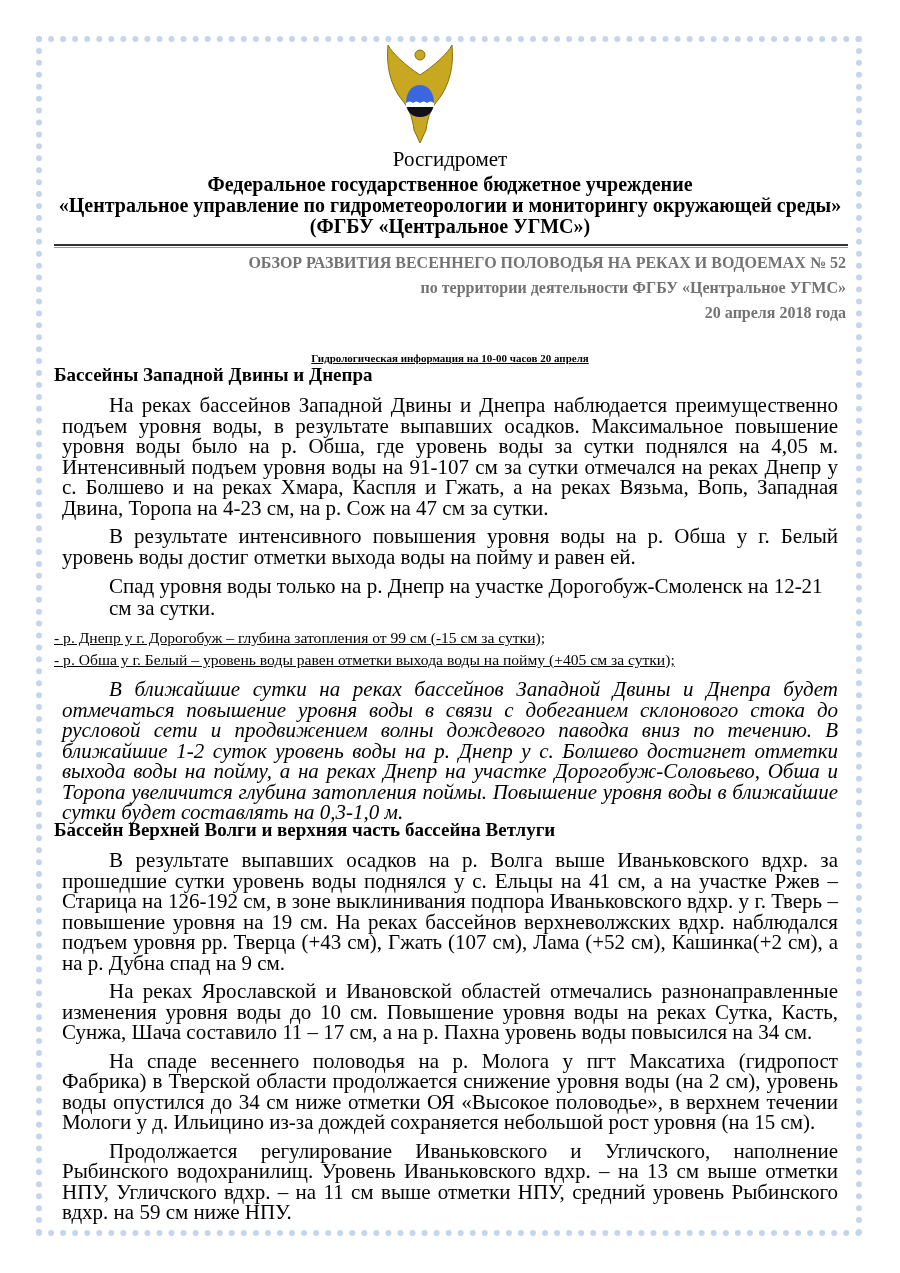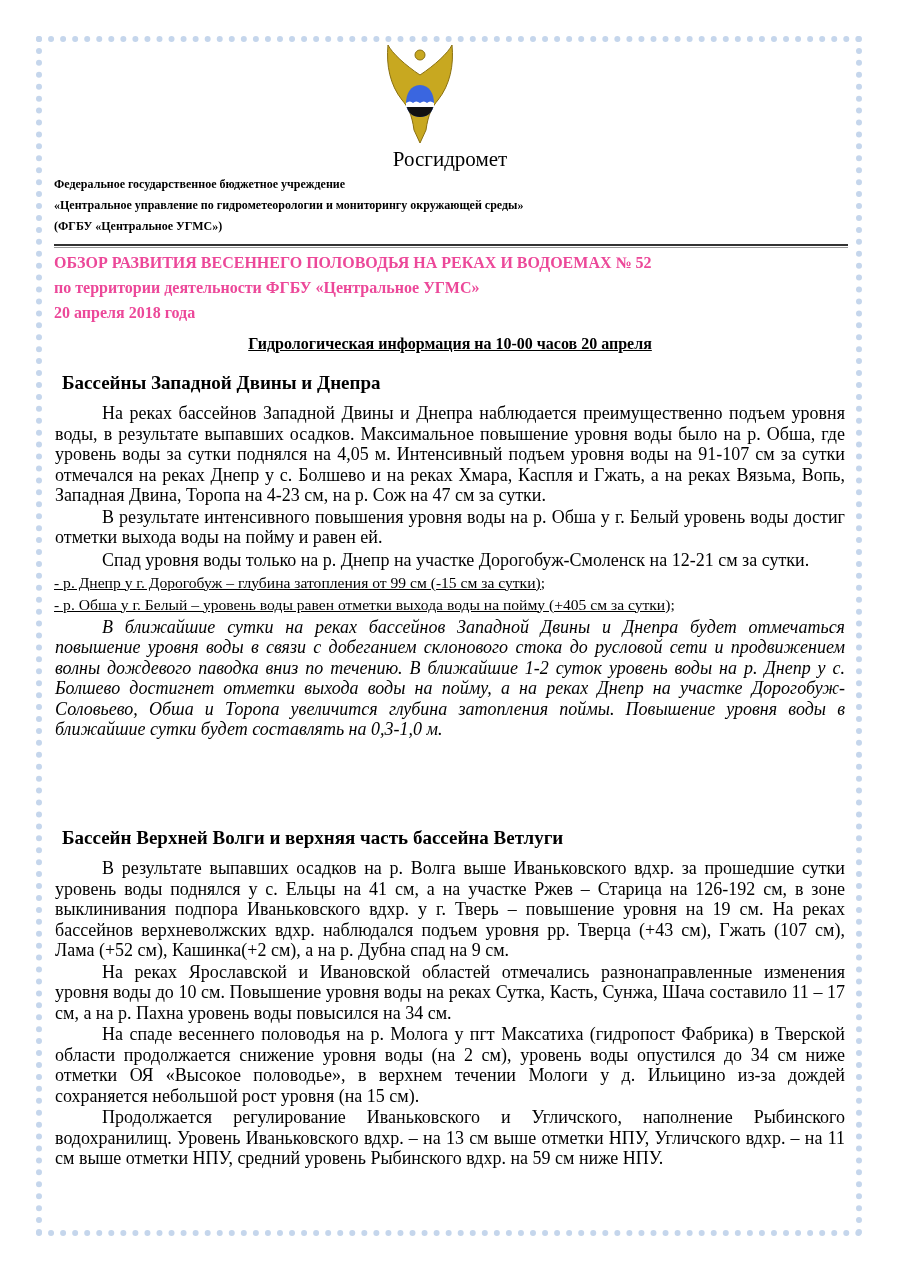--- a/index.html
+++ b/index.html
@@ -6,28 +6,28 @@
   body { width: 900px; height: 1273px; position: relative; overflow: hidden;
          font-family: "Liberation Serif", "DejaVu Serif", serif; color: #000; }
   .page-border {
     position: absolute; left: 36px; top: 36px; width: 826px; height: 1200px;
     box-sizing: border-box;
     border: 6px dotted #c5d6ec;
   }
   .content { position: absolute; left: 54px; top: 40px; width: 792px; }
   .emblem { position: absolute; left: 326px; top: 5px; width: 80px; height: 100px; }
   .org-name { position: absolute; top: 107px; left: 0; width: 792px; text-align: center; font-size: 21px; }
-  .org-lines { position: absolute; top: 134px; left: 0; width: 792px; text-align: left; font-weight: bold; font-size: 12px; line-height: 21px; }
+  .org-lines { position: absolute; top: 134px; left: 0; width: 792px; text-align: center; font-weight: bold; font-size: 20px; line-height: 21px; }
   .rule { position: absolute; top: 204px; left: 0; width: 794px; height: 2px; background: #333; }
   .rule2 { position: absolute; top: 207px; left: 0; width: 794px; height: 1px; background: #999; }
-  .report-title { position: absolute; top: 210px; left: 0; width: 792px; text-align: left; font-weight: bold; color: #ec4899; font-size: 16px; line-height: 25px; }
-  .hydro-heading { position: absolute; top: 295px; left: 0; width: 792px; text-align: center; font-weight: bold; font-size: 16px; text-decoration: underline; }
+  .report-title { position: absolute; top: 210px; left: 0; width: 792px; text-align: right; font-weight: bold; color: #737373; font-size: 16px; line-height: 25px; }
+  .hydro-heading { position: absolute; top: 312px; left: 0; width: 792px; text-align: center; font-weight: bold; font-size: 11px; text-decoration: underline; }
   .section { position: absolute; left: 0; width: 792px; }
-  .section h2 { margin: 8px; font-size: 19px; font-weight: bold; line-height: 24px; }
-  .p { font-size: 18px; line-height: 20.5px; text-align: justify; margin: 1px; }
+  .section h2 { margin: 0; font-size: 19px; font-weight: bold; line-height: 24px; }
+  .p { font-size: 21px; line-height: 20.5px; text-align: justify; margin: 8px; }
   .indent { text-indent: 47px; }
   .sub-indent { padding-left: 47px; text-align: left; }
   .italic { font-style: italic; }
   .list-item { font-size: 15.6px; line-height: 22px; margin: 0; padding-left: 0; text-decoration: underline; }
   b { font-weight: bold; }
 </style>
 </head>
 <body>
 
 <div class="page-border"></div>

